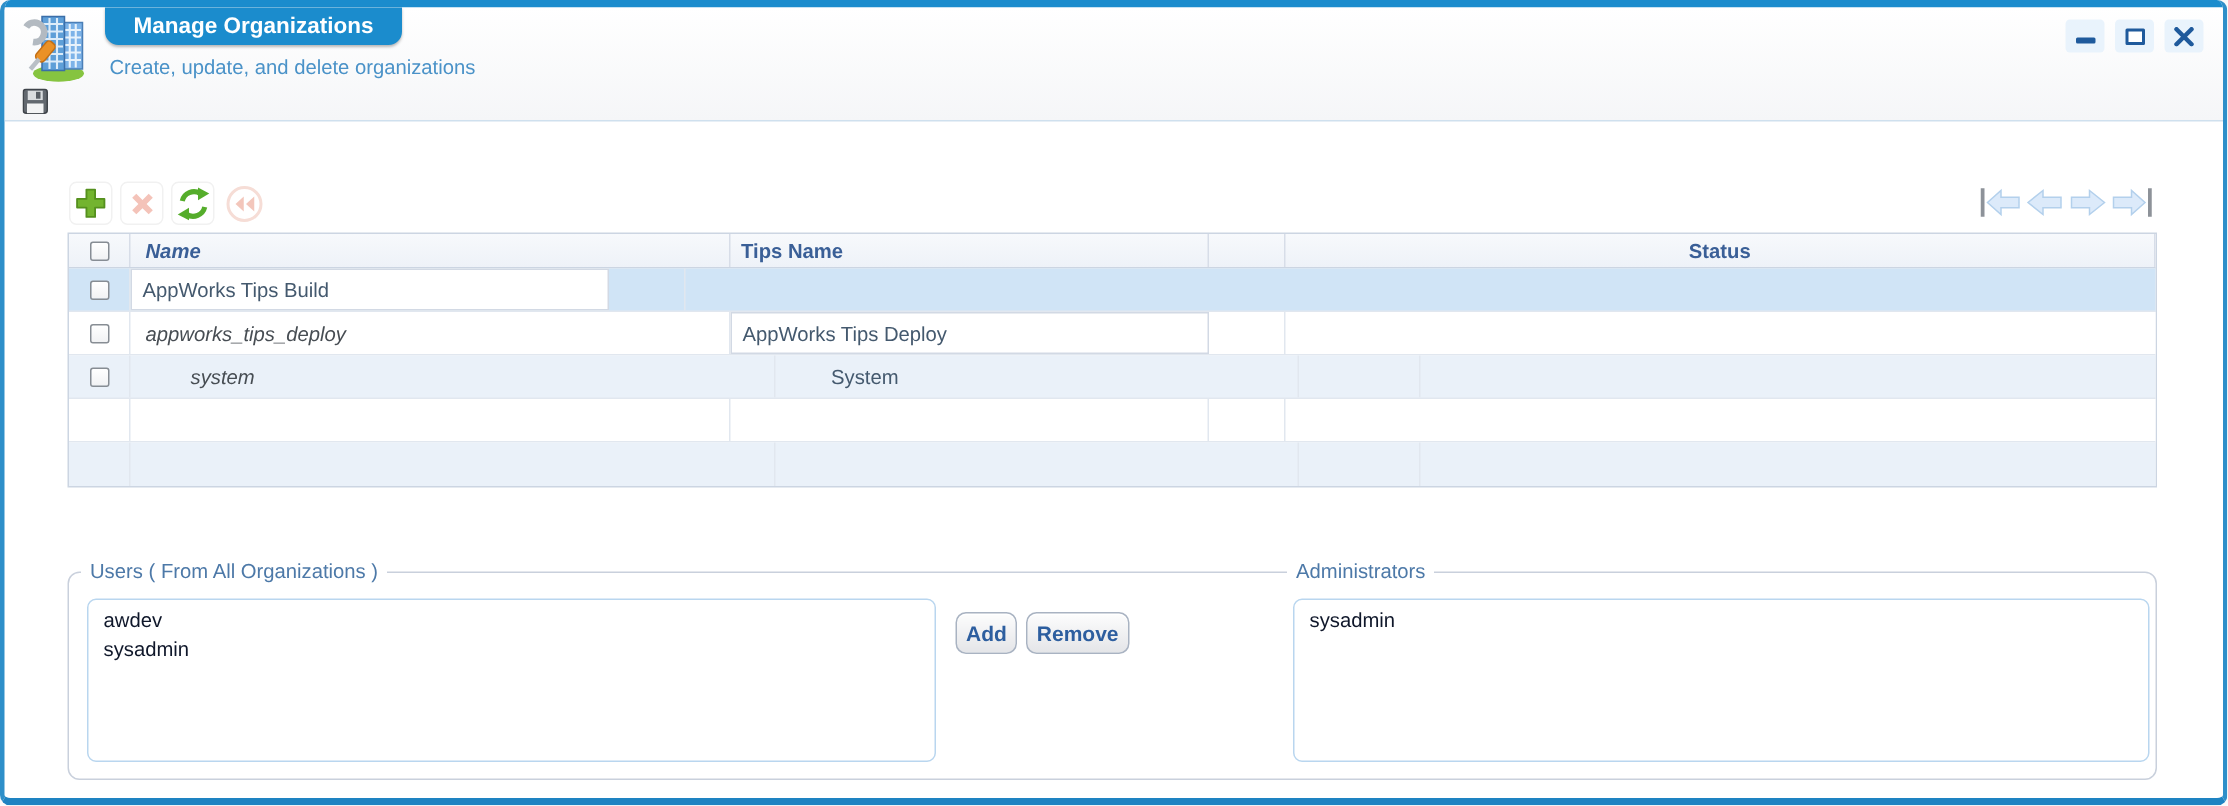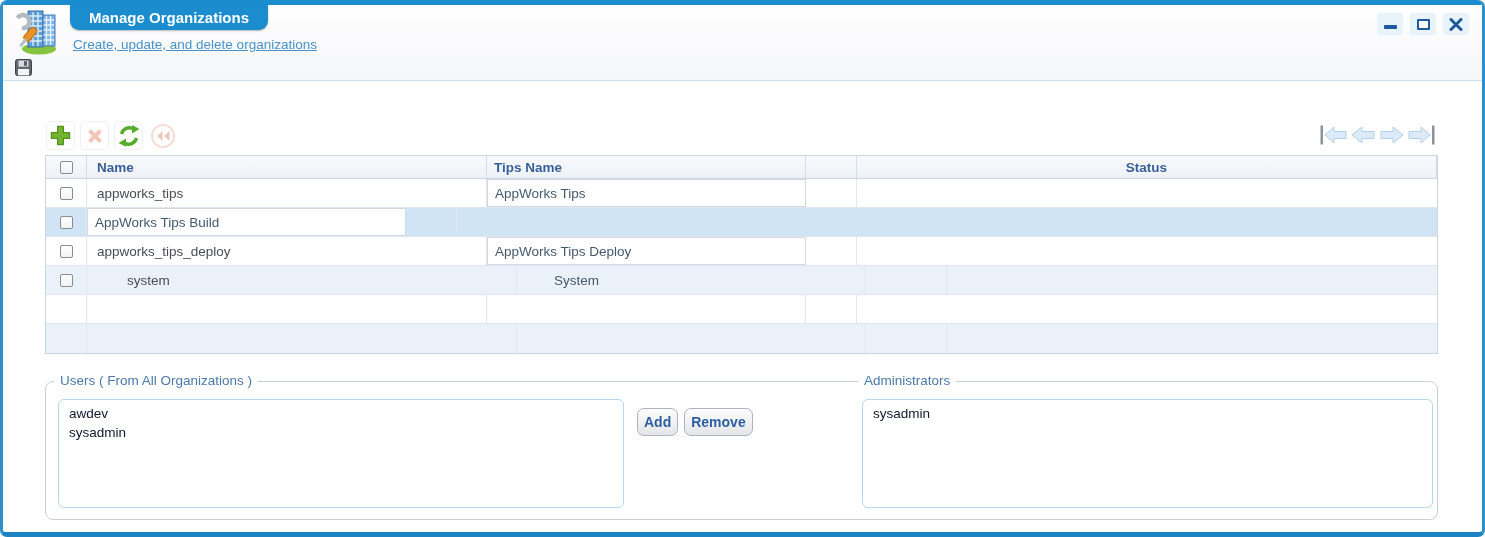--- a/index.html
+++ b/index.html
@@ -14,21 +14,21 @@
   html,body{margin:0;padding:0;background:#fafafa;font-family:"Liberation Sans", sans-serif;}
   .window{position:relative;width:1485px;height:537px;background:#fff;overflow:hidden;
     border-left:3px solid #2e8fc9;border-right:3px solid #2e8fc9;border-bottom:5px solid #1e83c2;
     border-radius:7px;}
   .topstrip{height:5px;background:var(--accent);}
   .header{position:relative;height:76px;background:linear-gradient(#ffffff,#f5f6f8);border-bottom:1px solid #cfe0ee;}
   .appicon{position:absolute;left:9px;top:3px;}
   .titletab{position:absolute;left:67px;top:0;height:25px;line-height:25px;padding:0 19px;
     background:var(--accent);color:#fff;font-weight:bold;font-size:15px;
     border-radius:0 0 9px 9px;box-shadow:0 1px 2px rgba(0,0,0,.28);}
-  .subtitle{position:absolute;left:70px;top:32px;font-size:13.5px;color:#4a92c8;text-decoration:underline;}
+  .subtitle{position:absolute;left:70px;top:32px;font-size:13.5px;color:#4a92c8;}
   .wctls{position:absolute;right:13px;top:8px;display:flex;gap:7px;}
   .wctl{width:26px;height:22px;background:#e9f3fc;border-radius:3px;display:flex;align-items:center;justify-content:center;cursor:pointer;}
   .min-glyph{width:13px;height:3.5px;background:#1f5a9c;border-radius:1px;margin-top:6px;}
   .max-glyph{width:13px;height:11px;border:2.5px solid #1f5a9c;border-radius:1px;background:#fff;}
   .saveicon{position:absolute;left:12px;top:54px;cursor:pointer;}
   
   .toolbar{position:absolute;left:43px;top:121px;display:flex;gap:5px;}
   .ticon{width:29px;height:29px;border:1px solid #f1f1f1;border-radius:5px;background:#fff;
     display:flex;align-items:center;justify-content:center;cursor:pointer;}
   .ticon.noborder{border-color:transparent;}
@@ -37,21 +37,21 @@
   
   .table{position:absolute;left:42px;top:155px;width:1393px;border:1px solid #ccd5e2;background:#fff;}
   .thead{display:flex;height:23px;background:linear-gradient(#f7f9fc,#eef2f8);border-bottom:1px solid #ccd5e2;}
   .trow{display:flex;height:29px;border-bottom:1px solid #e1e7ef;background:#fff;}
   .trow:last-child{border-bottom:none;}
   .trow.sel{background:var(--sel-row);}
   .trow.alt{background:var(--alt-row);gap:30px;}
   .td{height:100%;display:flex;align-items:center;border-right:1px solid #e1e7ef;overflow:hidden;white-space:nowrap;}
   .thead .td{border-right:1px solid #d7dde8;}
   .c-check{width:41px;justify-content:center;}
-  .c-name{width:400px;padding-left:10px;font-size:13.5px;color:#474d53;}
+  .c-name{width:400px;padding-left:10px;font-size:13.5px;color:#474d53;font-style:italic;}
   .c-full{width:319px;padding-left:7px;font-size:13.5px;color:#44596e;}
   .c-blank{width:51px;}
   .c-status{flex:1;justify-content:center;border-right:none;font-size:13.5px;color:#44596e;text-align:right;}
   .th{font-weight:bold;color:var(--header-text)!important;font-size:13.5px;}
   .c-full.boxed{background:#fff;border:1px solid #d2d9e4;}
   .cb{width:13px;height:13px;border:1px solid #878d94;border-radius:2px;background:linear-gradient(#ffffff,#f1f2f4);cursor:pointer;}
   
   .groupbox{position:absolute;left:42px;top:381px;width:1393px;height:139px;border:1px solid #c9d0dc;border-radius:8px;}
   .legend{position:absolute;top:-9px;background:#fff;padding:0 6px;font-size:13.5px;color:var(--label-blue);}
   .legend.l-users{left:8px;}
@@ -187,29 +187,20 @@
     <div class="thead">
       <div class="td c-check">
         <span class="cb"></span>
       </div>
       <div class="td c-name th">Name</div>
       <div class="td c-full th">Tips Name</div>
       <div class="td c-blank th"></div>
       <div class="td c-status th">Status</div>
     </div>
     <div id="tbody">
-        <div class="trow">
-          <div class="td c-check">
-            <span class="cb"></span>
-          </div>
-          <div class="td c-name">appworks_tips</div>
-          <div class="td c-full boxed">AppWorks Tips</div>
-          <div class="td c-blank"></div>
-          <div class="td c-status"></div>
-        </div>
         <div class="trow sel">
           <div class="td c-check">
             <span class="cb"></span>
           </div>
           <div class="td c-full boxed">AppWorks Tips Build</div>
           <div class="td c-blank"></div>
           <div class="td c-status"></div>
         </div>
         <div class="trow">
           <div class="td c-check">

